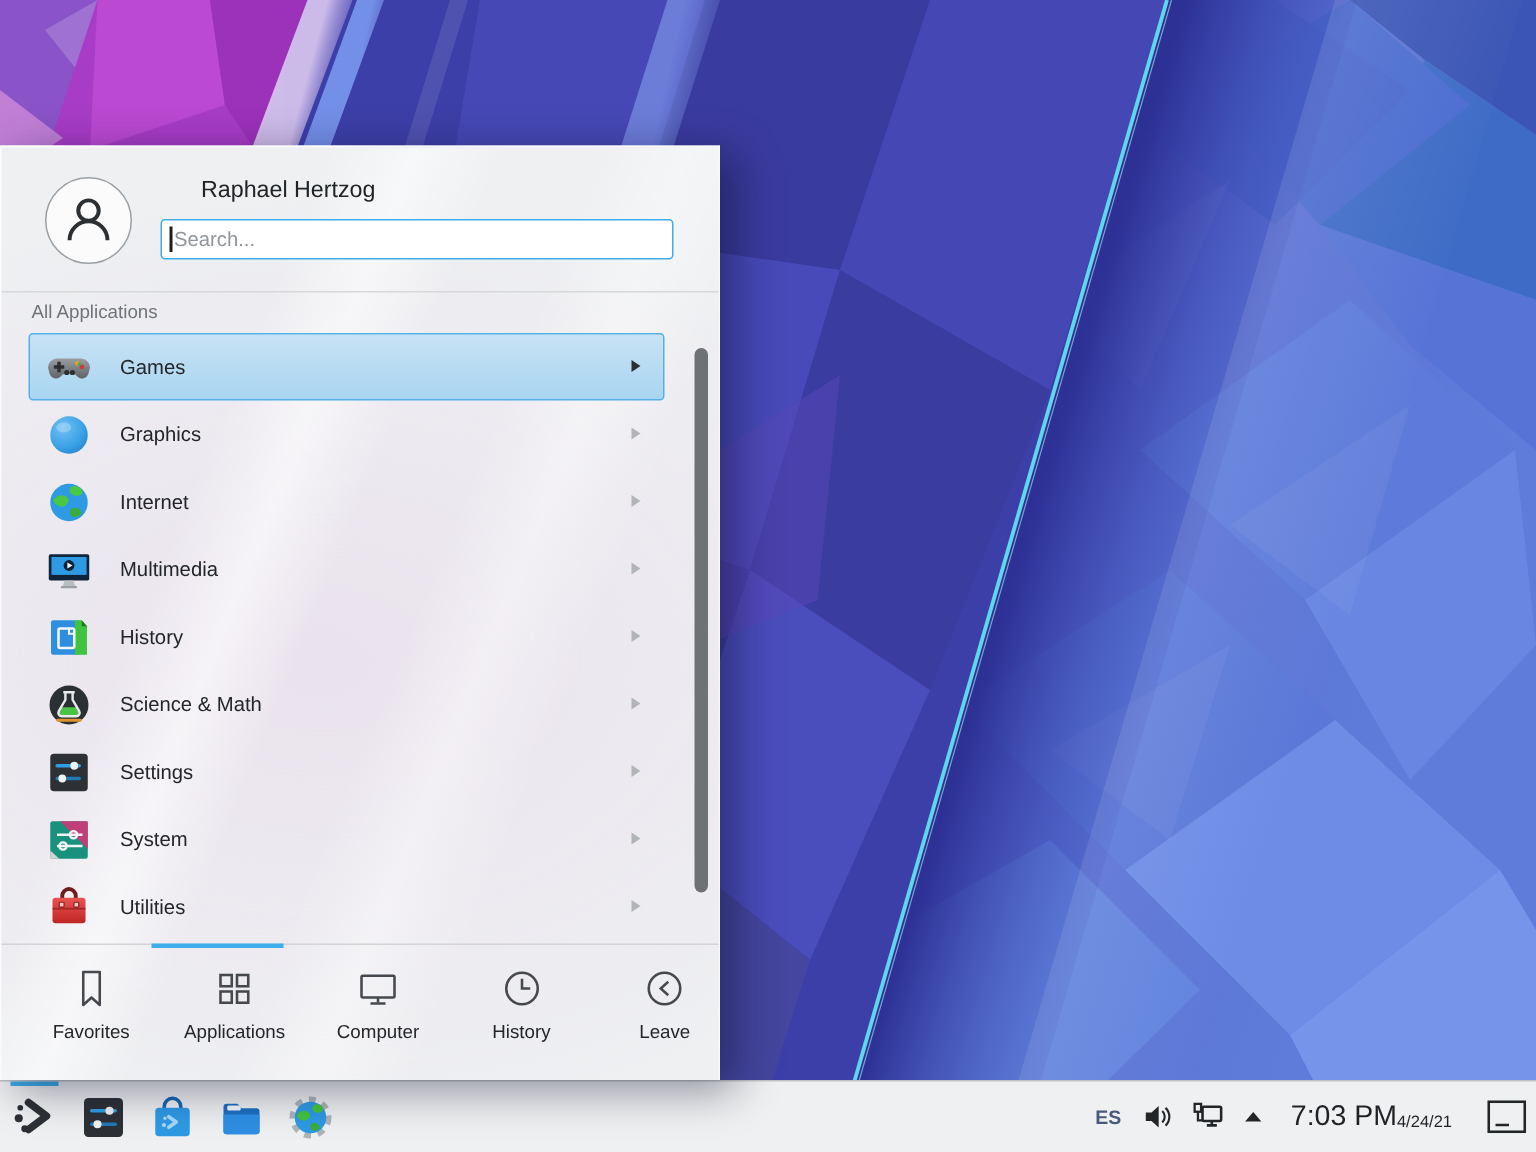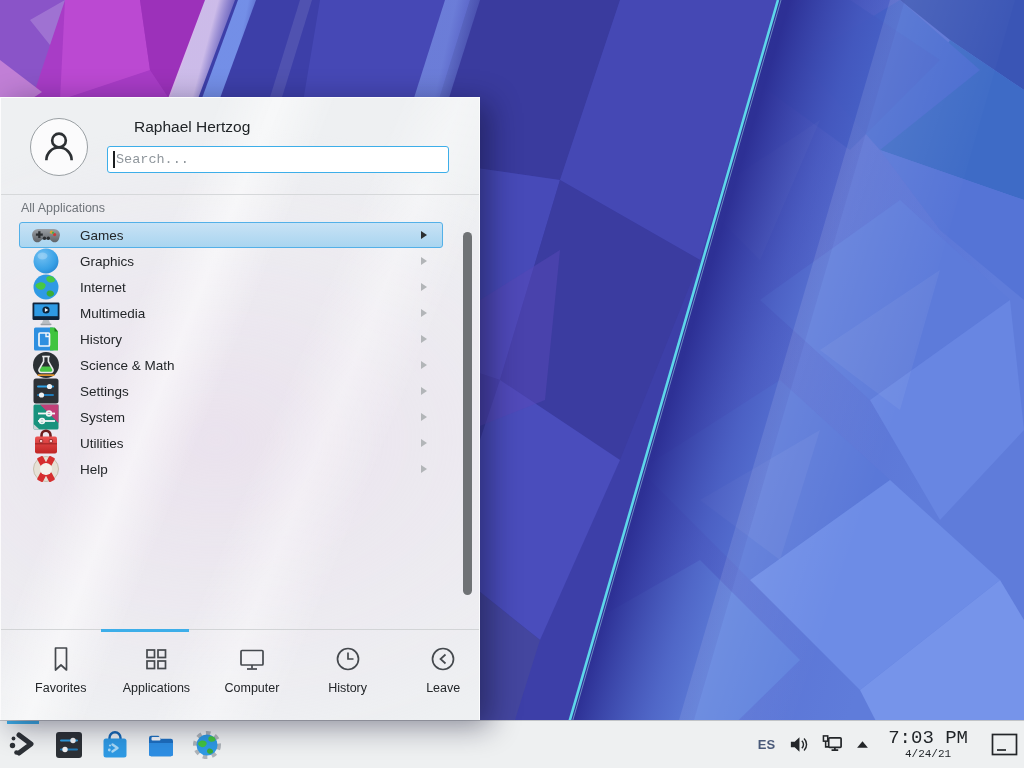--- a/index.html
+++ b/index.html
@@ -22,31 +22,31 @@
     box-shadow: 10px 6px 28px rgba(10,12,40,.45);
   }
   .avatar {
     position:absolute; left:29px; top:20px; width:58px; height:58px; border-radius:50%;
     background:#fbfbfc; border:1px solid #9aa0a4; display:flex; align-items:center; justify-content:center;
   }
   .user-name { position:absolute; left:110px; top:20px; font-size:15.5px; color:#202427;margin-left:23px; }
   .search {
     position:absolute; left:106px; top:48px; width:342px; height:27px;
     border:1px solid #3daee9; border-radius:3px; background:#ffffff;
-    font-family:Liberation Mono, monospace; font-size:13.5px; color:#232629;
+    font-family:Liberation Sans, sans-serif; font-size:13.5px; color:#232629;
     padding:0 6px 0 8px; outline:none;
   }
   .search::placeholder { color:#8f969c; }
   .fake-caret { position:absolute; left:112px; top:53px; width:1.5px; height:17px; background:#1b1e20; }
   .sep-header { position:absolute; left:0; right:0; top:96px; height:1px; background:#d6d8da; }
   .section-label { position:absolute; left:20px; top:103px; font-size:12.5px; color:#6f747a; }
 
   .list { position:absolute; left:0; right:0; top:124px; height:408px; overflow:hidden; }
   .row {
-    height:26px; margin:0 36px 0 18px; border:1px solid transparent; border-radius:3px;
+    height:45px; margin:0 36px 0 18px; border:1px solid transparent; border-radius:3px;
     display:flex; align-items:center; padding-left:10px; position:relative; cursor:default;
   }
   .row.active { background:linear-gradient(#c8e2f5, #a9d5f0); border-color:#53b0e8; }
   .row .ico { width:32px; height:32px; margin-right:18px; flex:0 0 32px; }
   .row .lbl { font-size:13.5px; color:#232629; }
   .arrow { position:absolute; right:15px; top:50%; margin-top:-4.5px;
     width:0; height:0; border-top:4.5px solid transparent; border-bottom:4.5px solid transparent;
     border-left:6px solid #b2b5b8; }
   .row.active .arrow { border-left-color:#2c2f31; }
 
@@ -64,21 +64,21 @@
     position:absolute; left:0; right:0; bottom:0; height:48px; z-index:2;
     background:#eef0f1; border-top:1px solid rgba(110,115,120,.35);
     display:flex; align-items:center;
   }
   .tb-left { display:flex; align-items:center; gap:14px; padding-left:7px; }
   .tb-btn { width:32px; height:32px; position:relative; cursor:default; }
   .launcher-indicator { position:absolute; left:7px; top:0; width:32px; height:3px; background:#3daee9; }
   .tb-spacer { flex:1; }
   .tray { display:flex; align-items:center; gap:13px; }
   .kbd-layout { font-size:13px; font-weight:bold; color:#4a5a7a; }
-  .clock { display:flex; flex-direction:column; align-items:center; line-height:1.04; margin:0 10px 0 6px;font-family:Liberation Mono, monospace; }
+  .clock { display:flex; flex-direction:row; align-items:flex-end; line-height:1.04; margin:0 10px 0 6px; }
   .clock .time { font-size:19px; color:#1f2327; }
   .clock .date { font-size:11px; color:#1f2327; }
   .show-desktop { width:27px; height:23px; margin-right:6px; display:flex; align-items:center; justify-content:center; }
 </style>
 </head>
 <body>
 
 <svg id="wallpaper" viewBox="0 0 1024 768" preserveAspectRatio="none">
   <defs>
     <linearGradient id="gBase" x1="0" y1="0" x2="1" y2="0.25">

